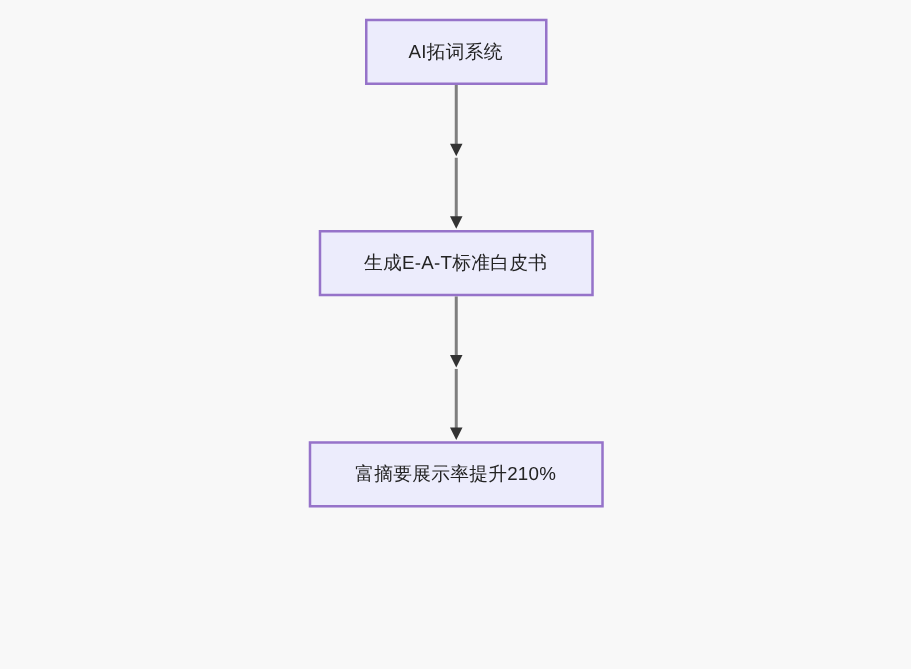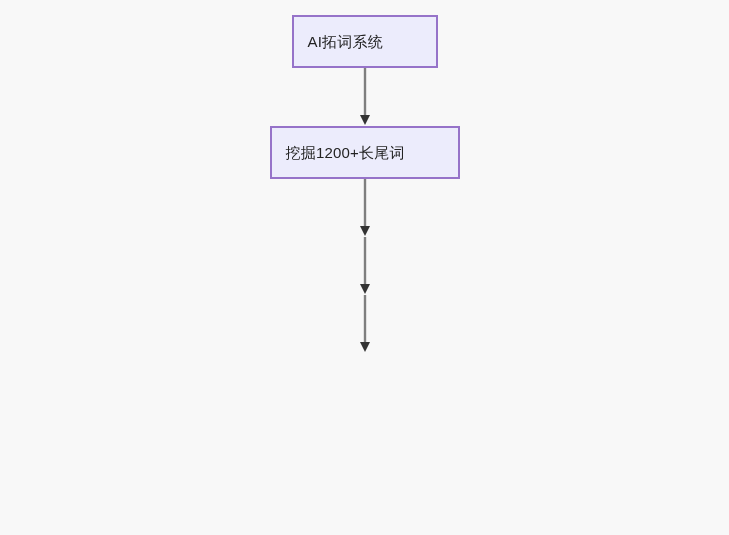--- a/index.html
+++ b/index.html
@@ -32,20 +32,21 @@
   }
 
   .node {
     box-sizing: border-box;
     height: 53px;
     background: #ececfc;
     border: 2px solid #9673c9;
     border-radius: 0;
     display: flex;
     align-items: center;
+    justify-content: center;
     padding: 0 14px;
   }
 
   .node-label {
     font-size: 15px;
     line-height: 1;
     color: #232323;
     white-space: nowrap;
     letter-spacing: 0.2px;
   }
@@ -80,42 +81,45 @@
       <span class="node-label">AI拓词系统</span>
     </div>
 
     <div class="edge">
       <svg width="20" height="58" viewBox="0 0 20 58">
         <line x1="10" y1="0" x2="10" y2="50" stroke="#7f7f7f" stroke-width="2.4"></line>
         <polygon points="10,57 5,47 15,47" fill="#333333"></polygon>
       </svg>
     </div>
 
-    <div class="node node-w2">
-      <span class="node-label">挖掘1200+长尾词</span>
+
+    <div class="edge">
+      <svg width="20" height="58" viewBox="0 0 20 58">
+        <line x1="10" y1="0" x2="10" y2="50" stroke="#7f7f7f" stroke-width="2.4"></line>
+        <polygon points="10,57 5,47 15,47" fill="#333333"></polygon>
+      </svg>
+    </div>
+
+    <div class="node node-w3">
+      <span class="node-label">生成E-A-T标准白皮书</span>
     </div>
 
     <div class="edge">
       <svg width="20" height="58" viewBox="0 0 20 58">
         <line x1="10" y1="0" x2="10" y2="50" stroke="#7f7f7f" stroke-width="2.4"></line>
         <polygon points="10,57 5,47 15,47" fill="#333333"></polygon>
       </svg>
     </div>
 
 
     <div class="edge">
       <svg width="20" height="58" viewBox="0 0 20 58">
         <line x1="10" y1="0" x2="10" y2="50" stroke="#7f7f7f" stroke-width="2.4"></line>
         <polygon points="10,57 5,47 15,47" fill="#333333"></polygon>
       </svg>
     </div>
 
-
-    <div class="edge">
-      <svg width="20" height="58" viewBox="0 0 20 58">
-        <line x1="10" y1="0" x2="10" y2="50" stroke="#7f7f7f" stroke-width="2.4"></line>
-        <polygon points="10,57 5,47 15,47" fill="#333333"></polygon>
-      </svg>
+    <div class="node node-w5">
+      <span class="node-label">富摘要展示率提升210%</span>
     </div>
-
 
   </div>
 </div>
 
 </body></html>

